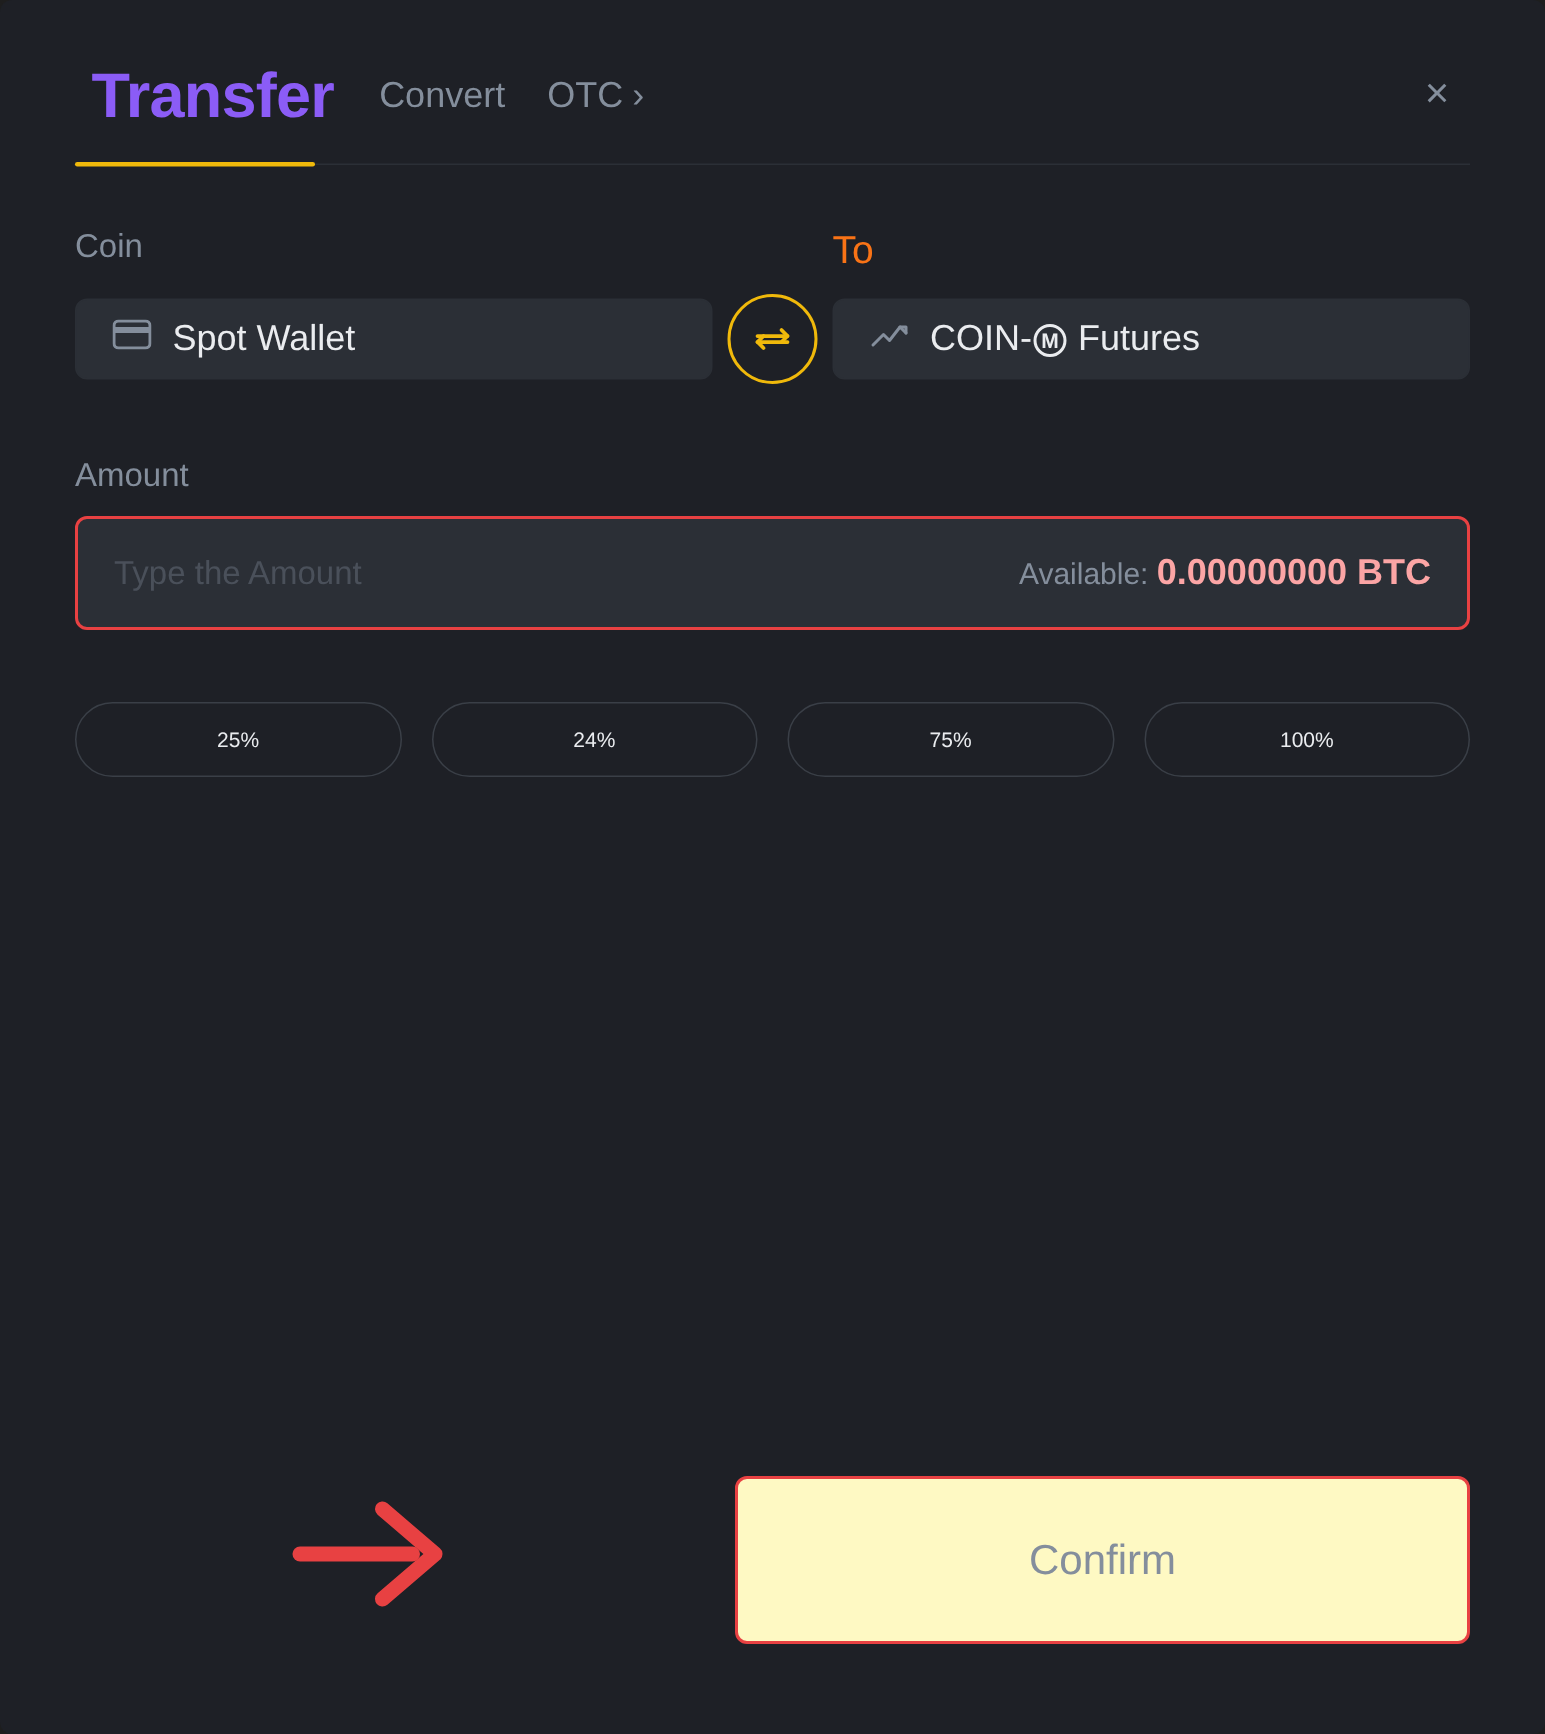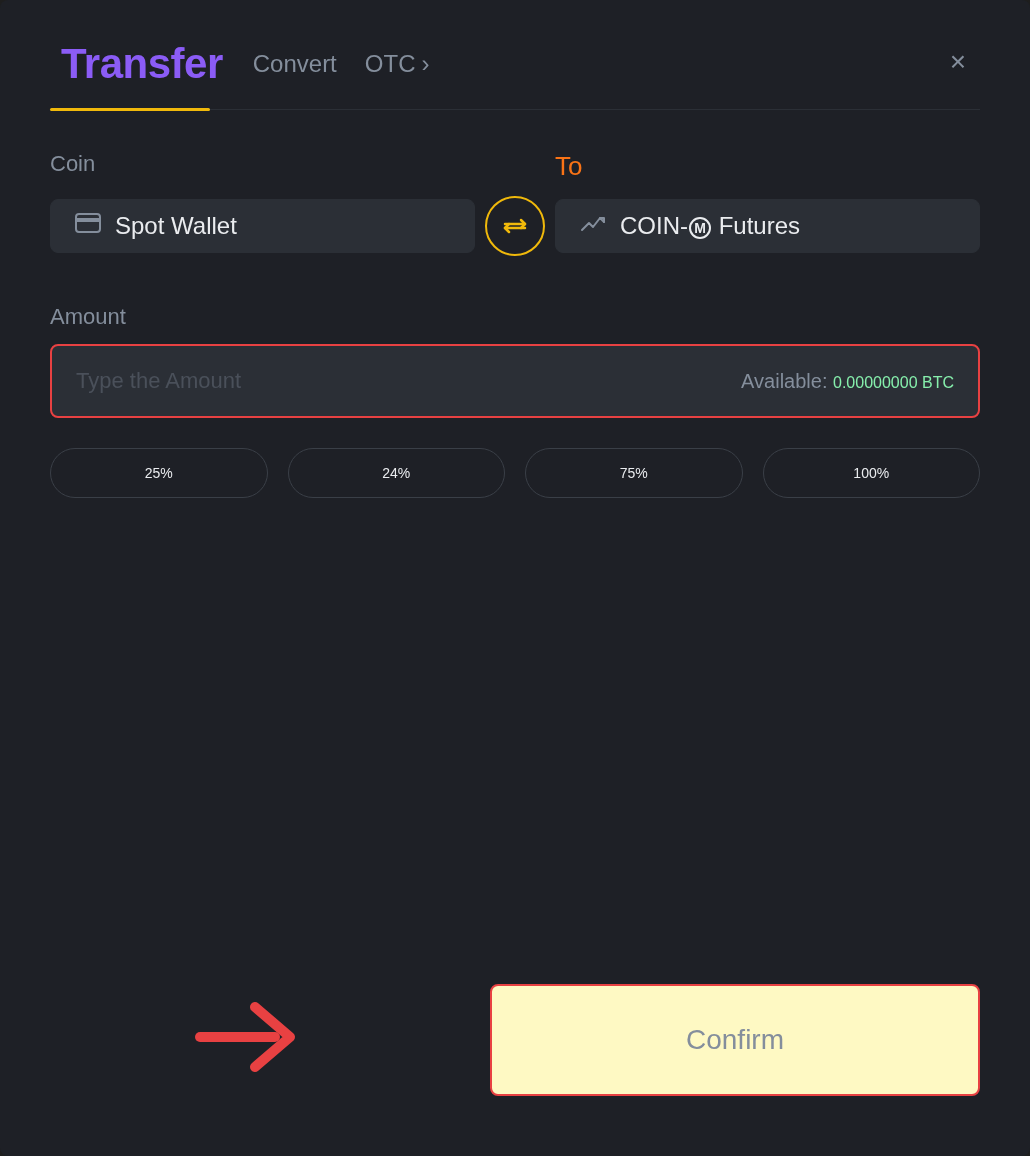--- a/index.html
+++ b/index.html
@@ -227,37 +227,38 @@
     }
 
     
     .amount-input-wrapper {
       border: 2px solid #e84142;
       border-radius: 8px;
       padding: 22px 24px;
       display: flex;
       align-items: center;
       background: #2b2f36;
-      margin-bottom: 30px;
+      margin-bottom: 48px;
     }
 
     .amount-placeholder {
       font-size: 22px;
       color: #4a505a;
       flex: 1;
     }
 
     .available-text {
       font-size: 20px;
       color: #848e9c;
     }
 
     .available-value {
-      font-size: 16px;
-      color: #86efac;
+      font-size: 24px;
+      color: #fca5a5;
+      font-weight: bold;
     }
 
     
     .pct-row {
       display: flex;
       gap: 20px;
       margin-bottom: 60px;
     }
 
     .pct-btn {

